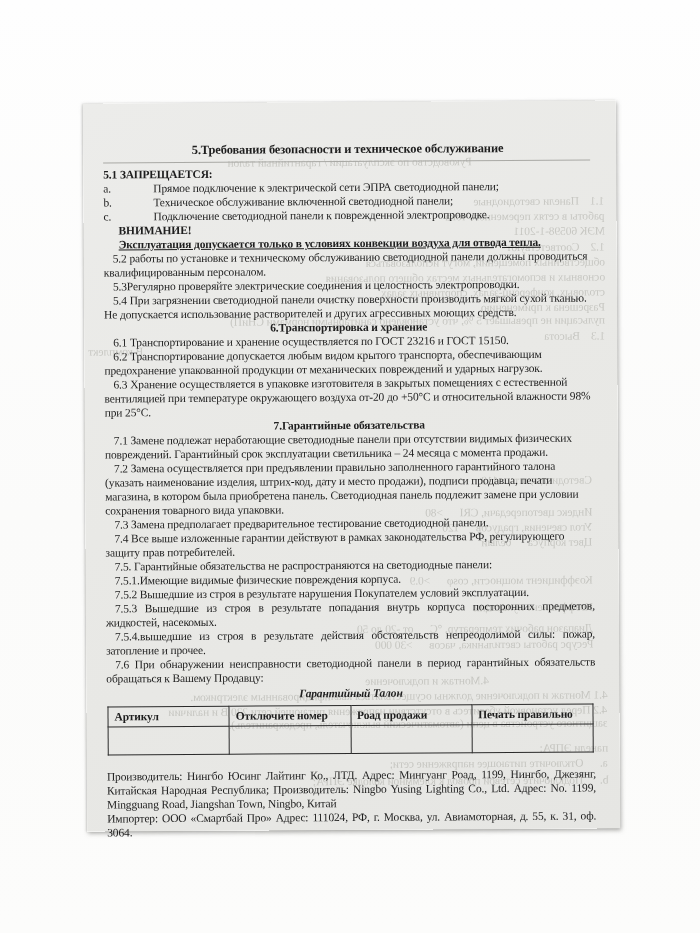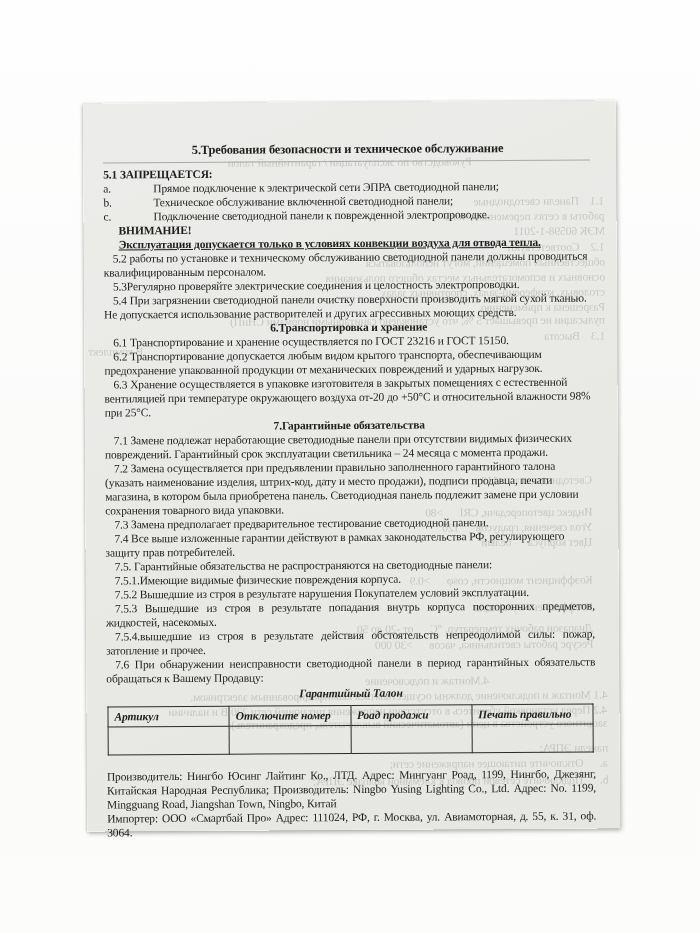--- a/index.html
+++ b/index.html
@@ -33,21 +33,21 @@
   .just{text-align:justify;}
   .li{display:flex;}
   .li .lab{width:50px;flex:0 0 50px;}
   .center-h{font-weight:bold;text-align:center;}
   .coupon-title{font-weight:bold;font-style:italic;text-align:center;margin:2px 0 5px 0;}
   table.coupon{
     width:486px;border-collapse:collapse;margin:2px 0 14px 1px;
     table-layout:fixed;
   }
   table.coupon th{
-    border:1.5px solid #2a2a2a;font-size:11.5px;font-weight:bold;font-style:italic;
+    border:1.5px solid #2a2a2a;font-size:11.5px;font-weight:bold;
     text-align:left;padding:2px 4px 3px 6px;line-height:14px;
   }
   table.coupon td{border:1.5px solid #2a2a2a;height:25px;}
   .footer p{margin:0;}
   
   .bleed{position:absolute;inset:0;z-index:1;pointer-events:none;}
   .bl{
     position:absolute;transform:scaleX(-1);color:#b2b2ac;opacity:.62;
     font-size:11.5px;line-height:14px;white-space:pre;letter-spacing:-0.1px;
   }

